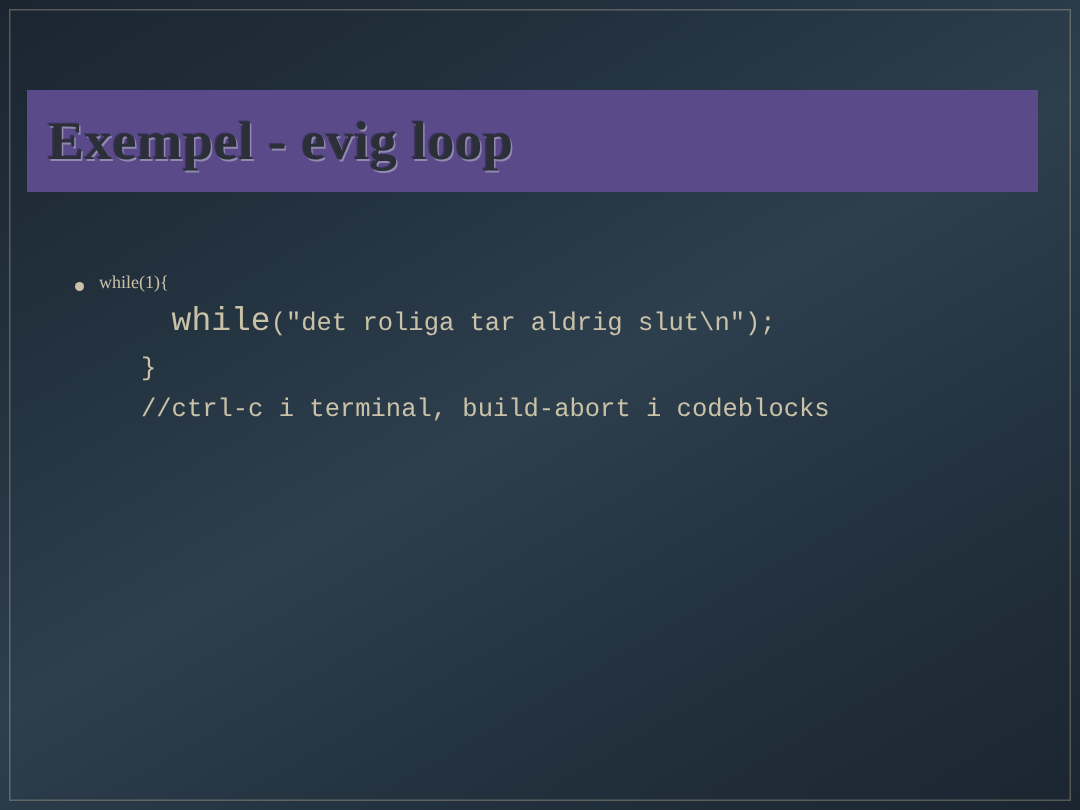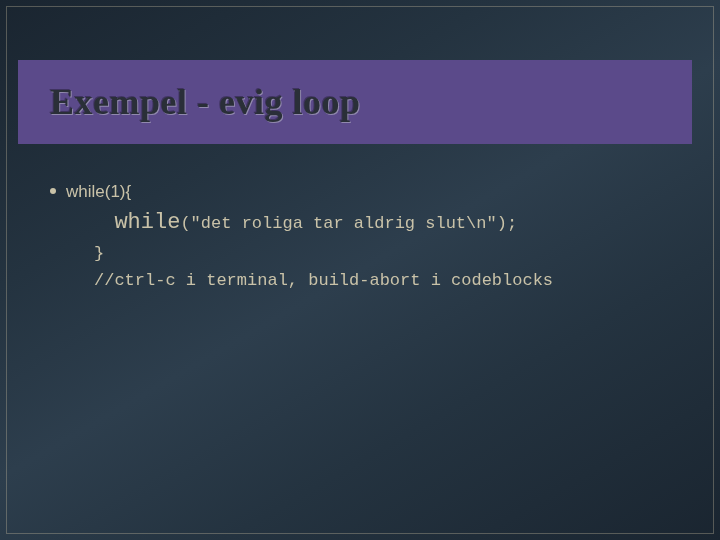--- a/index.html
+++ b/index.html
@@ -13,46 +13,46 @@
     position: absolute;
     top: 6px; left: 6px; right: 6px; bottom: 6px;
     border: 1px solid rgba(200, 190, 160, 0.35);
     pointer-events: none;
   }
   .title-bar {
     position: absolute;
     top: 60px;
     left: 18px;
     right: 28px;
-    height: 84px;
+    height: 68px;
     background: #5b4a8a;
     display: flex;
     align-items: center;
-    padding-left: 32px;
+    padding-left: 14px;
   }
   .title-text {
     font-size: 36px;
     font-weight: bold;
     color: #2a2f38;
     text-shadow: 1px 1px 0 rgba(200,200,210,0.5), -1px -1px 0 rgba(0,0,0,0.3);
     letter-spacing: 0.5px;
   }
   .content {
     position: absolute;
     top: 180px;
     left: 50px;
     right: 40px;
     color: #c9c2a8;
   }
   .bullet-row {
     display: flex;
     align-items: flex-start;
     gap: 10px;
-    font-family: Liberation Sans, sans-serif;
-    font-size: 17px;
+    font-family: Liberation Serif, serif;
+    font-size: 12px;
     line-height: 1.45;
   }
   .bullet {
     width: 6px;
     height: 6px;
     border-radius: 50%;
     background: #c9c2a8;
     margin-top: 8px;
     flex-shrink: 0;
   }

